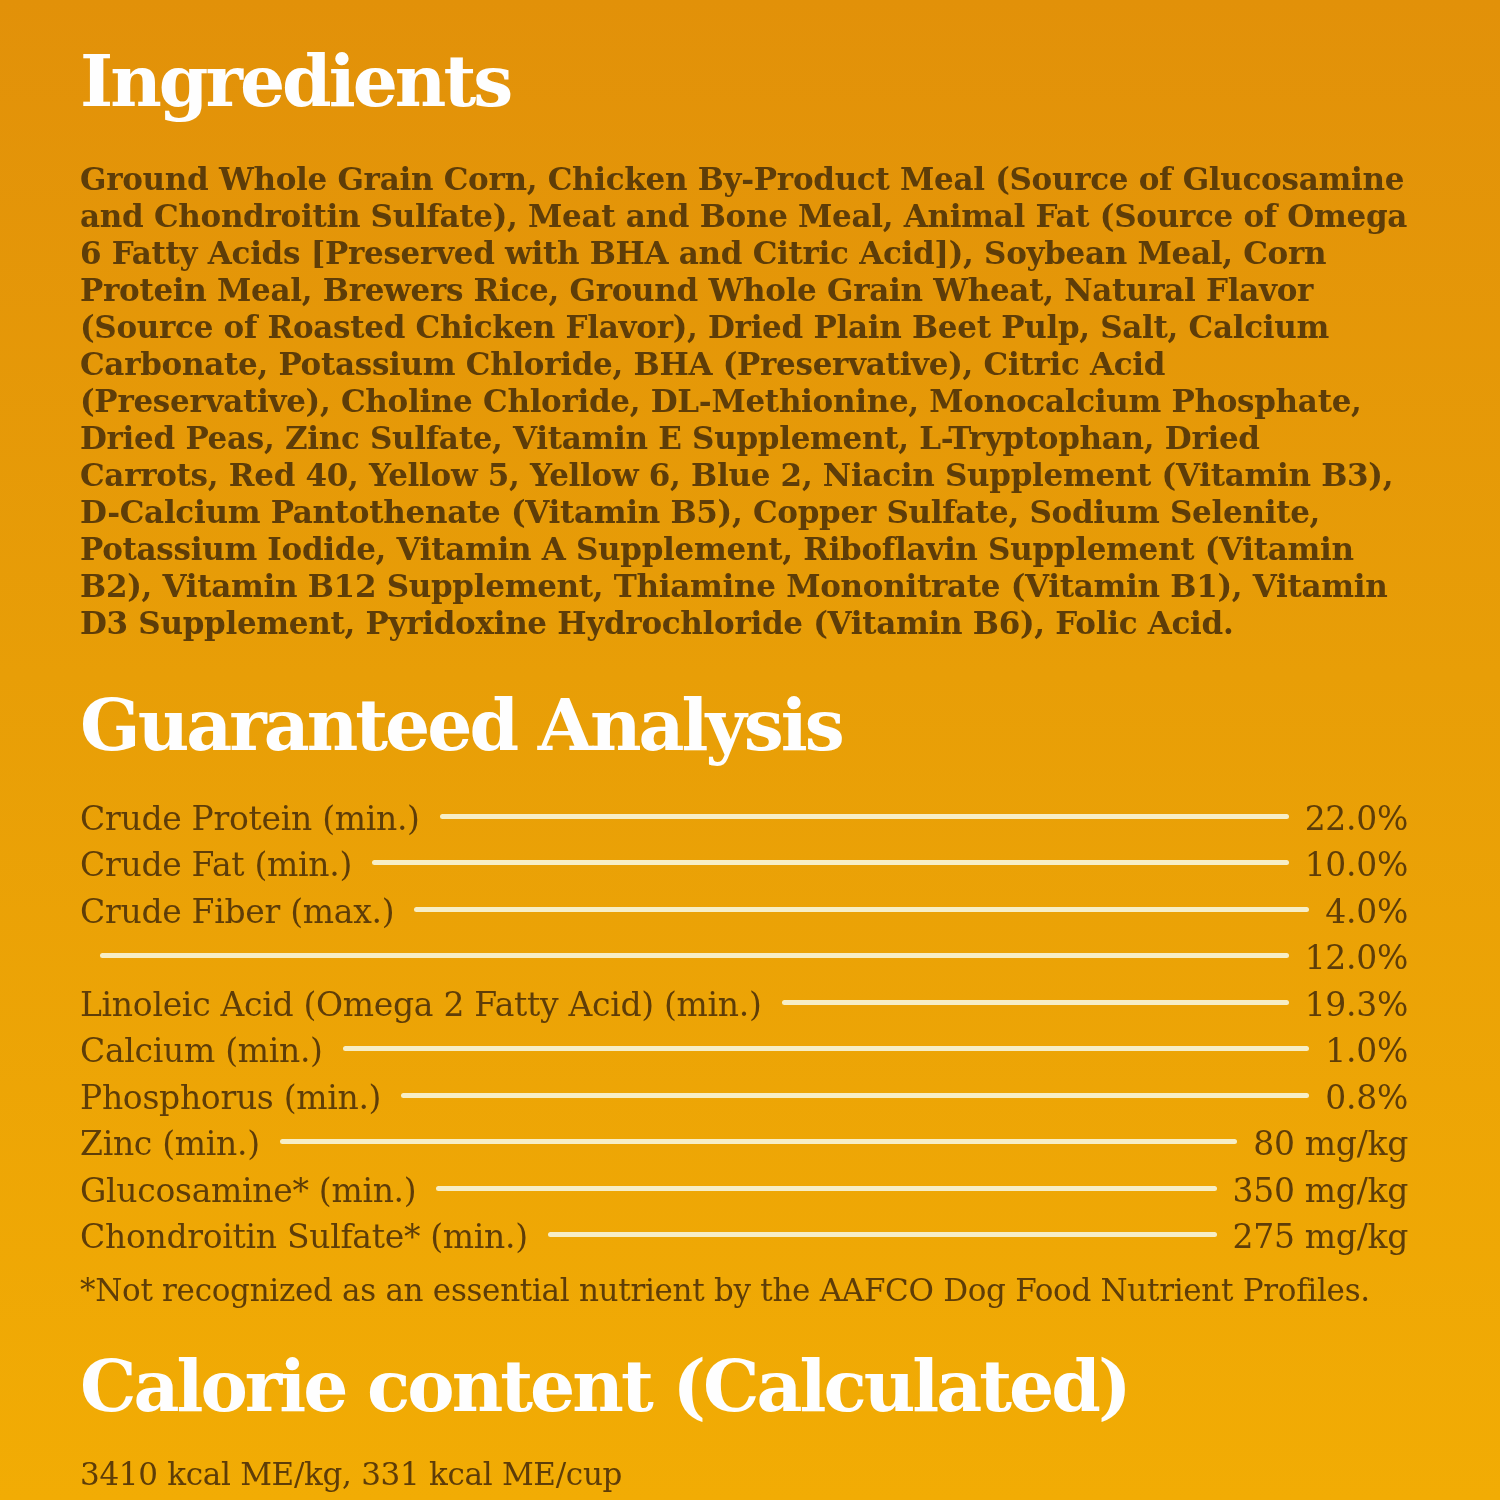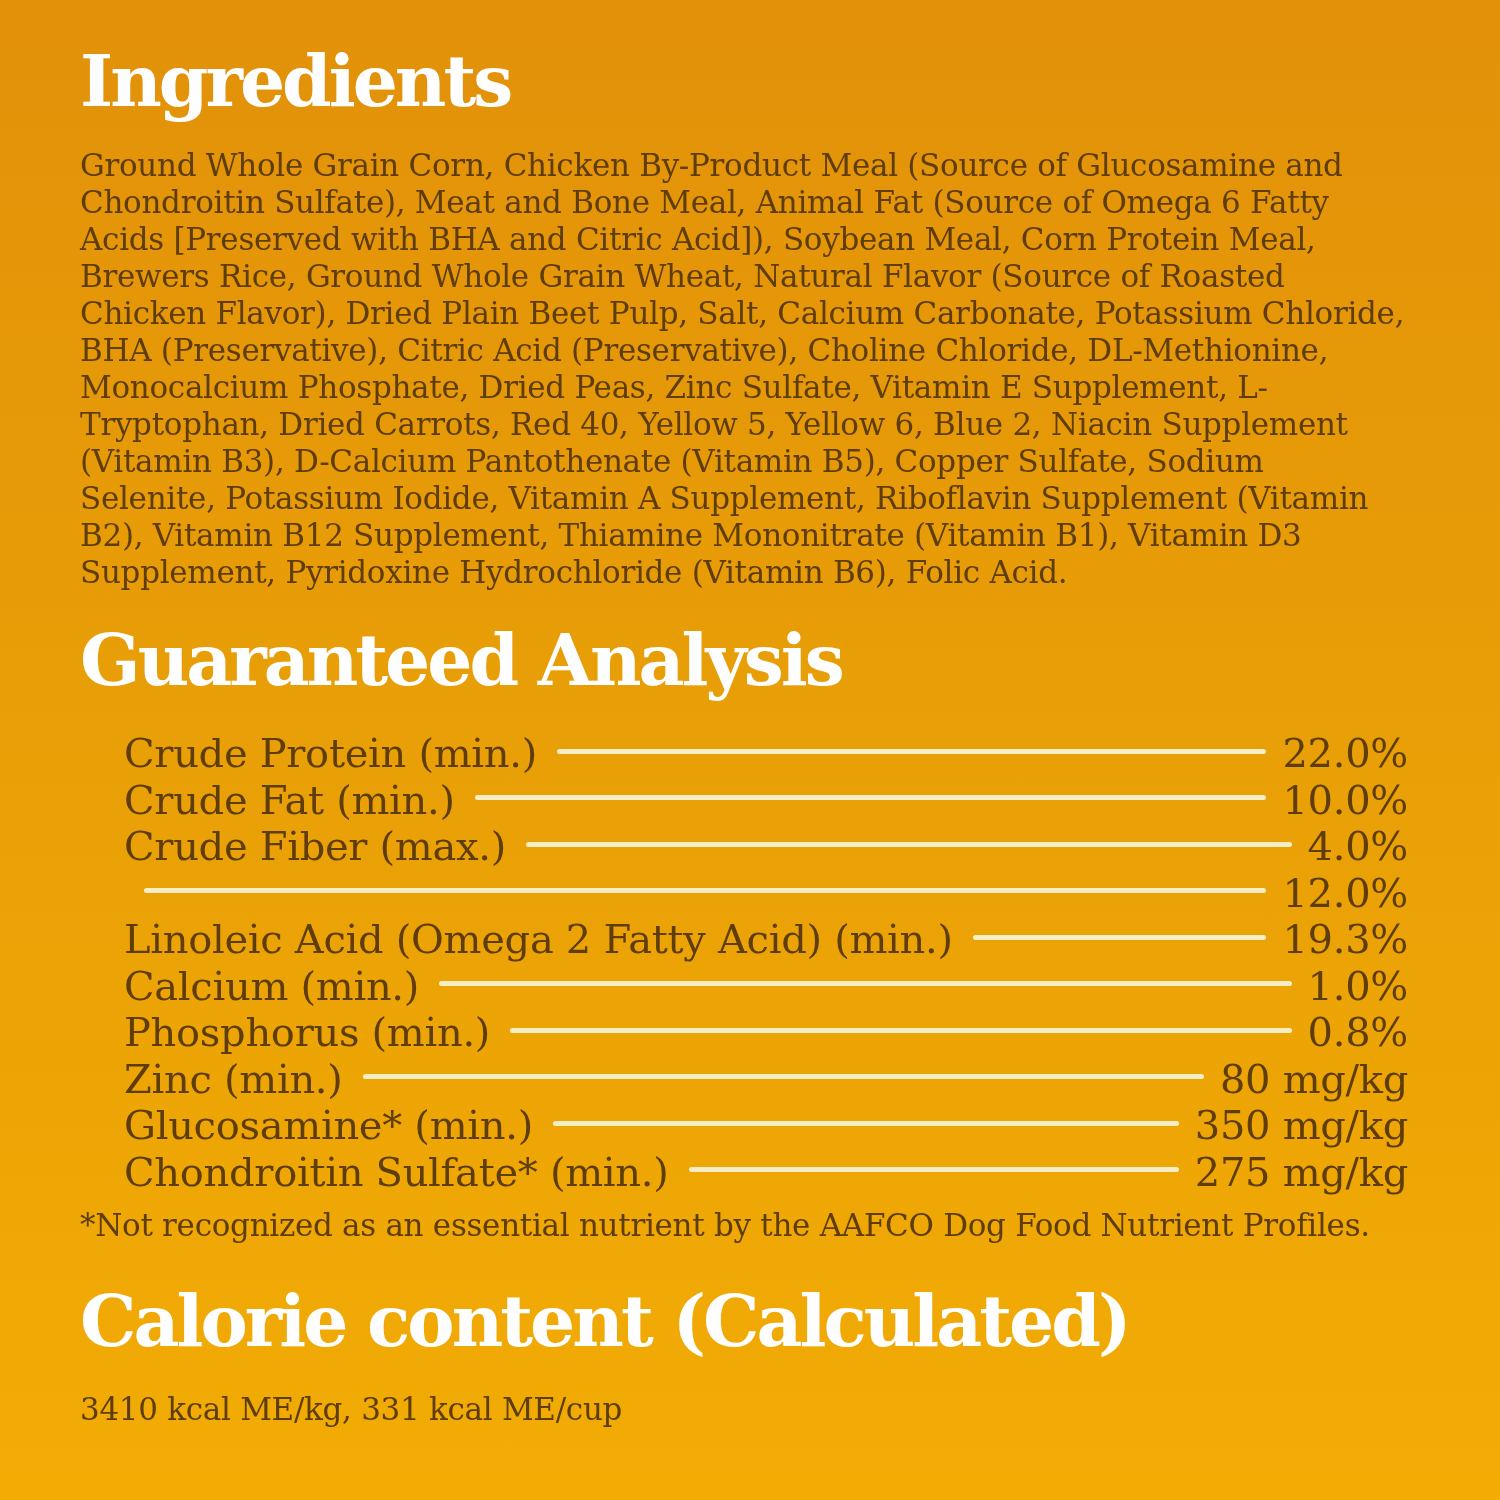--- a/index.html
+++ b/index.html
@@ -30,31 +30,30 @@
     line-height:1.0;
     letter-spacing:-3px;
     white-space:nowrap;
   }
   .body-text{
     font-size:31px;
     line-height:37px;
     letter-spacing:-0.3px;
     color:var(--body);
   }
-  .ingredients-text{margin-top:30px;}
-  .ga-heading{margin-top:34px;}
+  .ingredients-text{margin-top:44px;font-weight:bold;}
+  .ga-heading{margin-top:48px;}
   .ga-table{margin-top:34px;}
   .ga-row{
     display:flex;
     align-items:center;
     height:46.5px;
-    font-size:40px;
+    font-size:33px;
     letter-spacing:-0.3px;
     color:var(--body);
-    margin-left:44px;
   }
   .ga-label{white-space:nowrap;}
   .leader{
     flex:1 1 auto;
     height:5px;
     background:var(--leader);
     border-radius:3px;
     margin:0 16px 0 20px;
     transform:translateY(-2px);
   }

